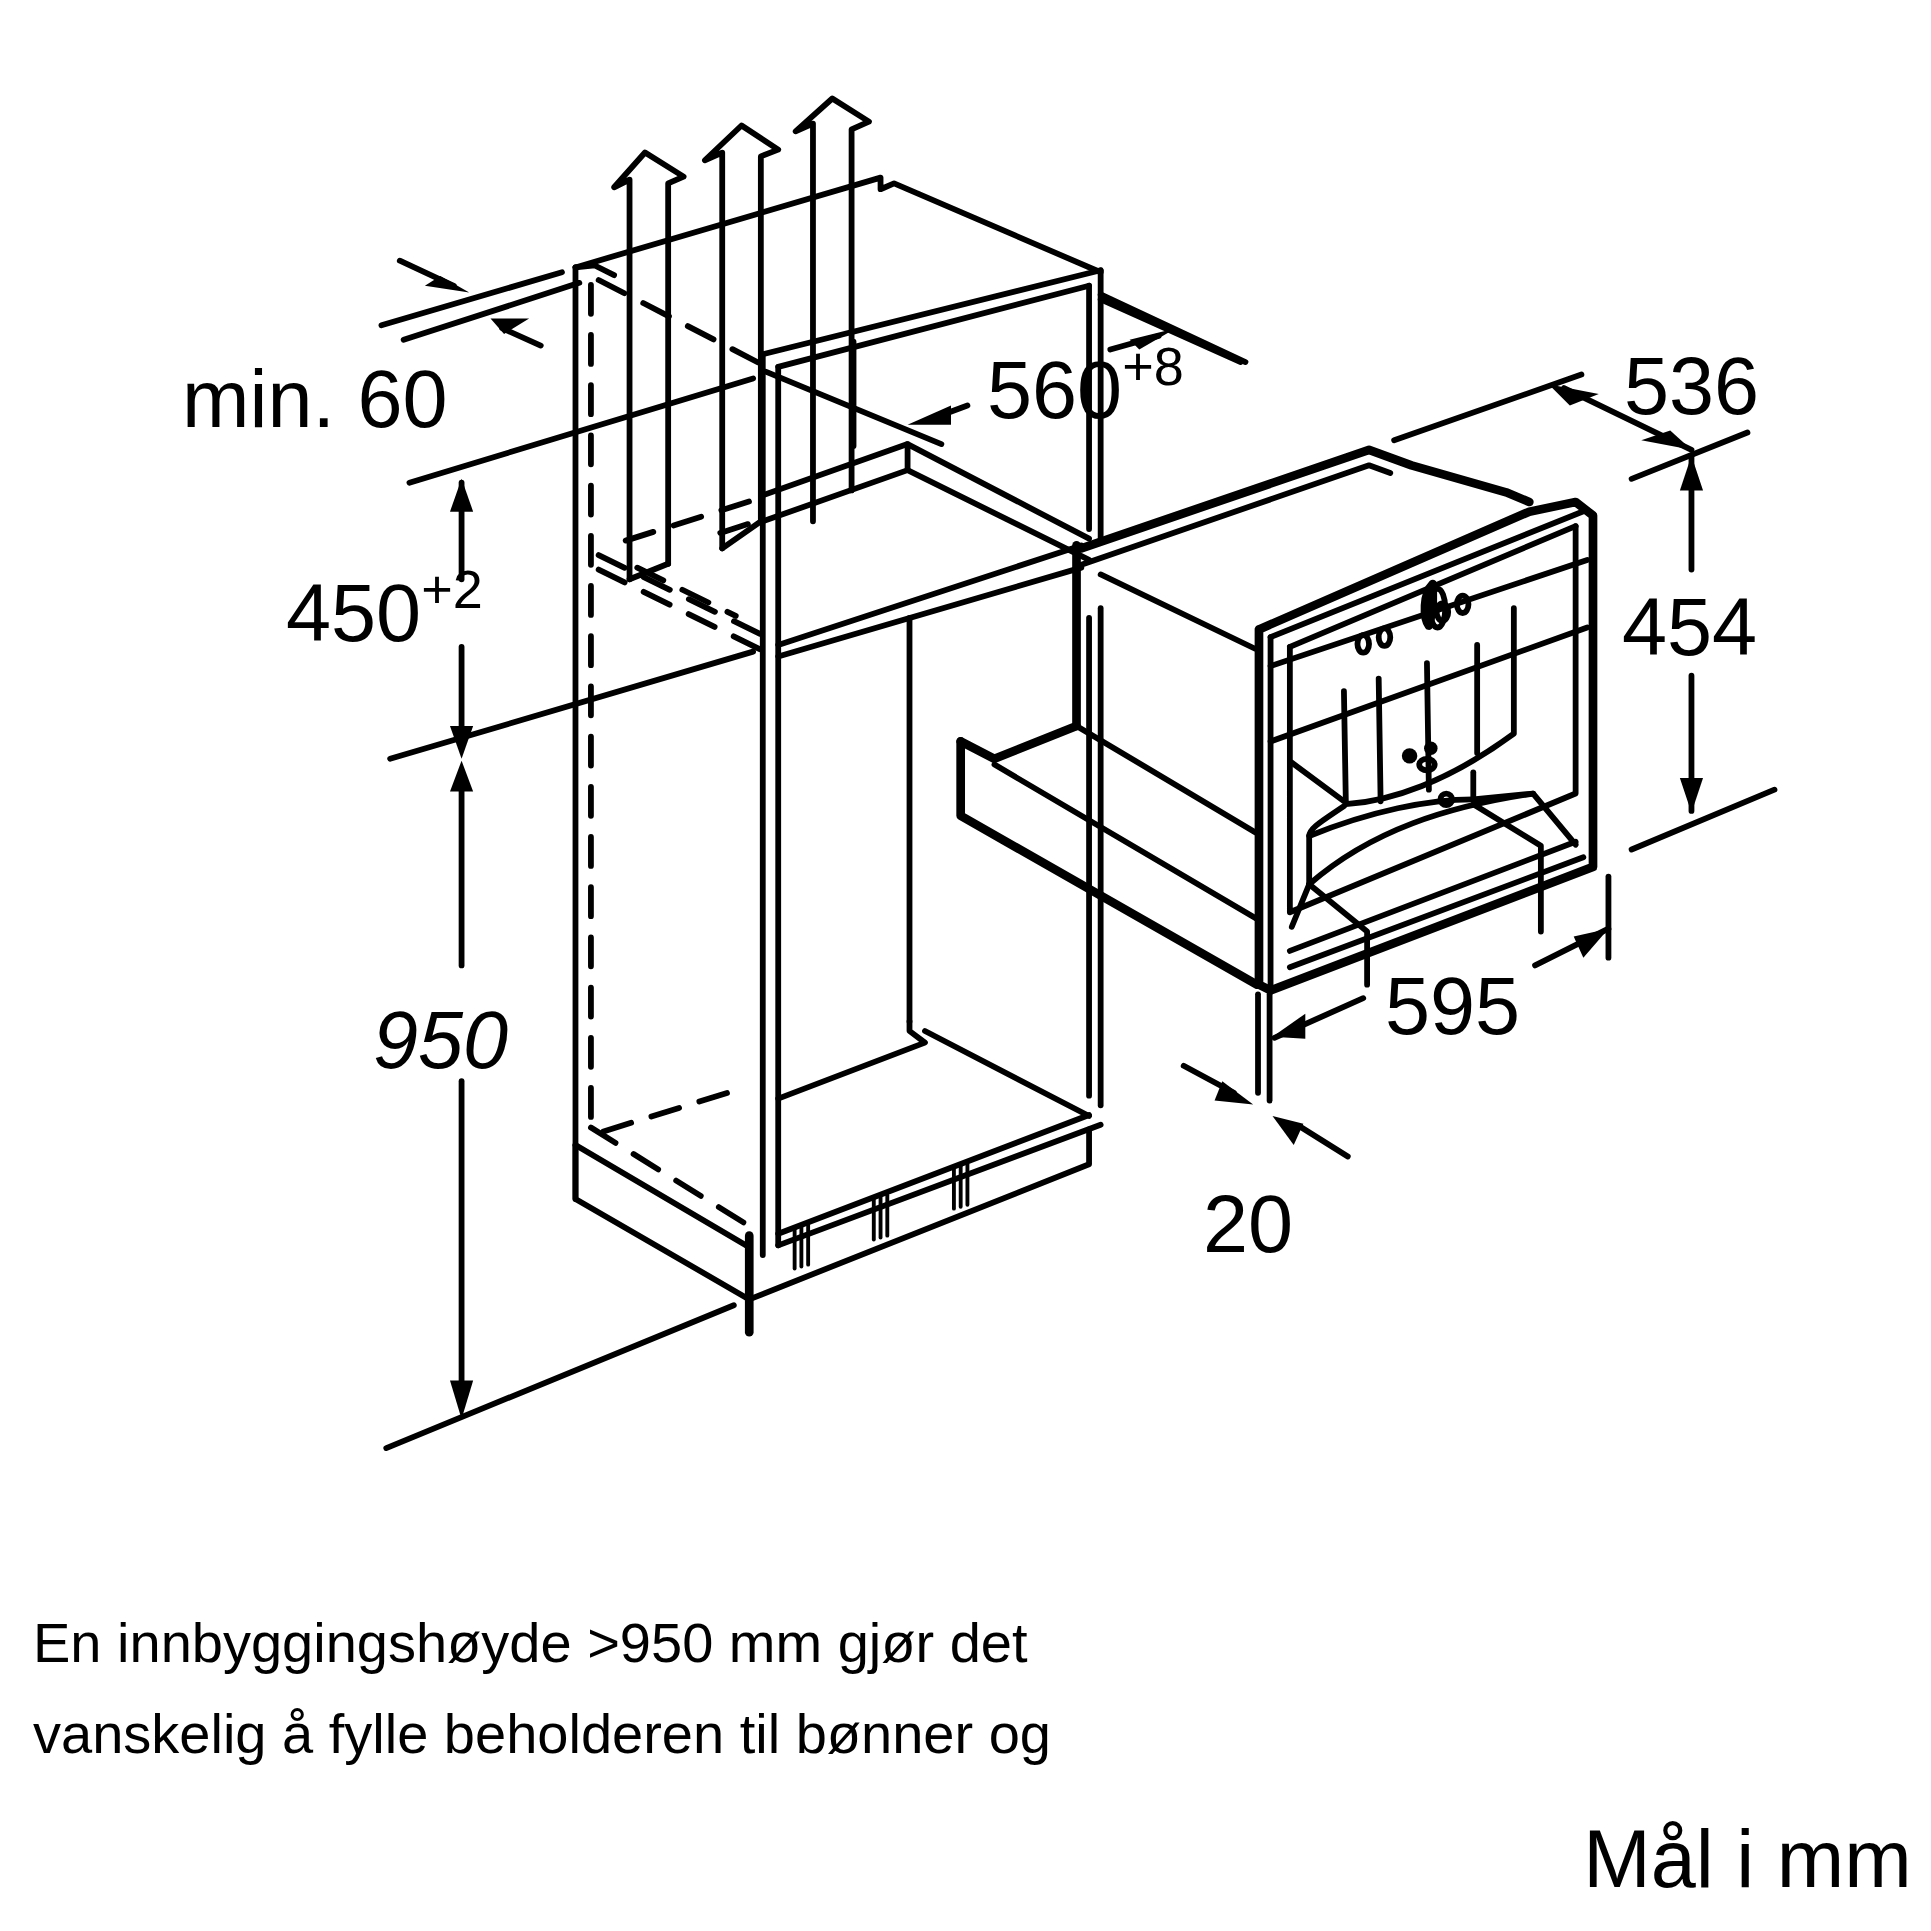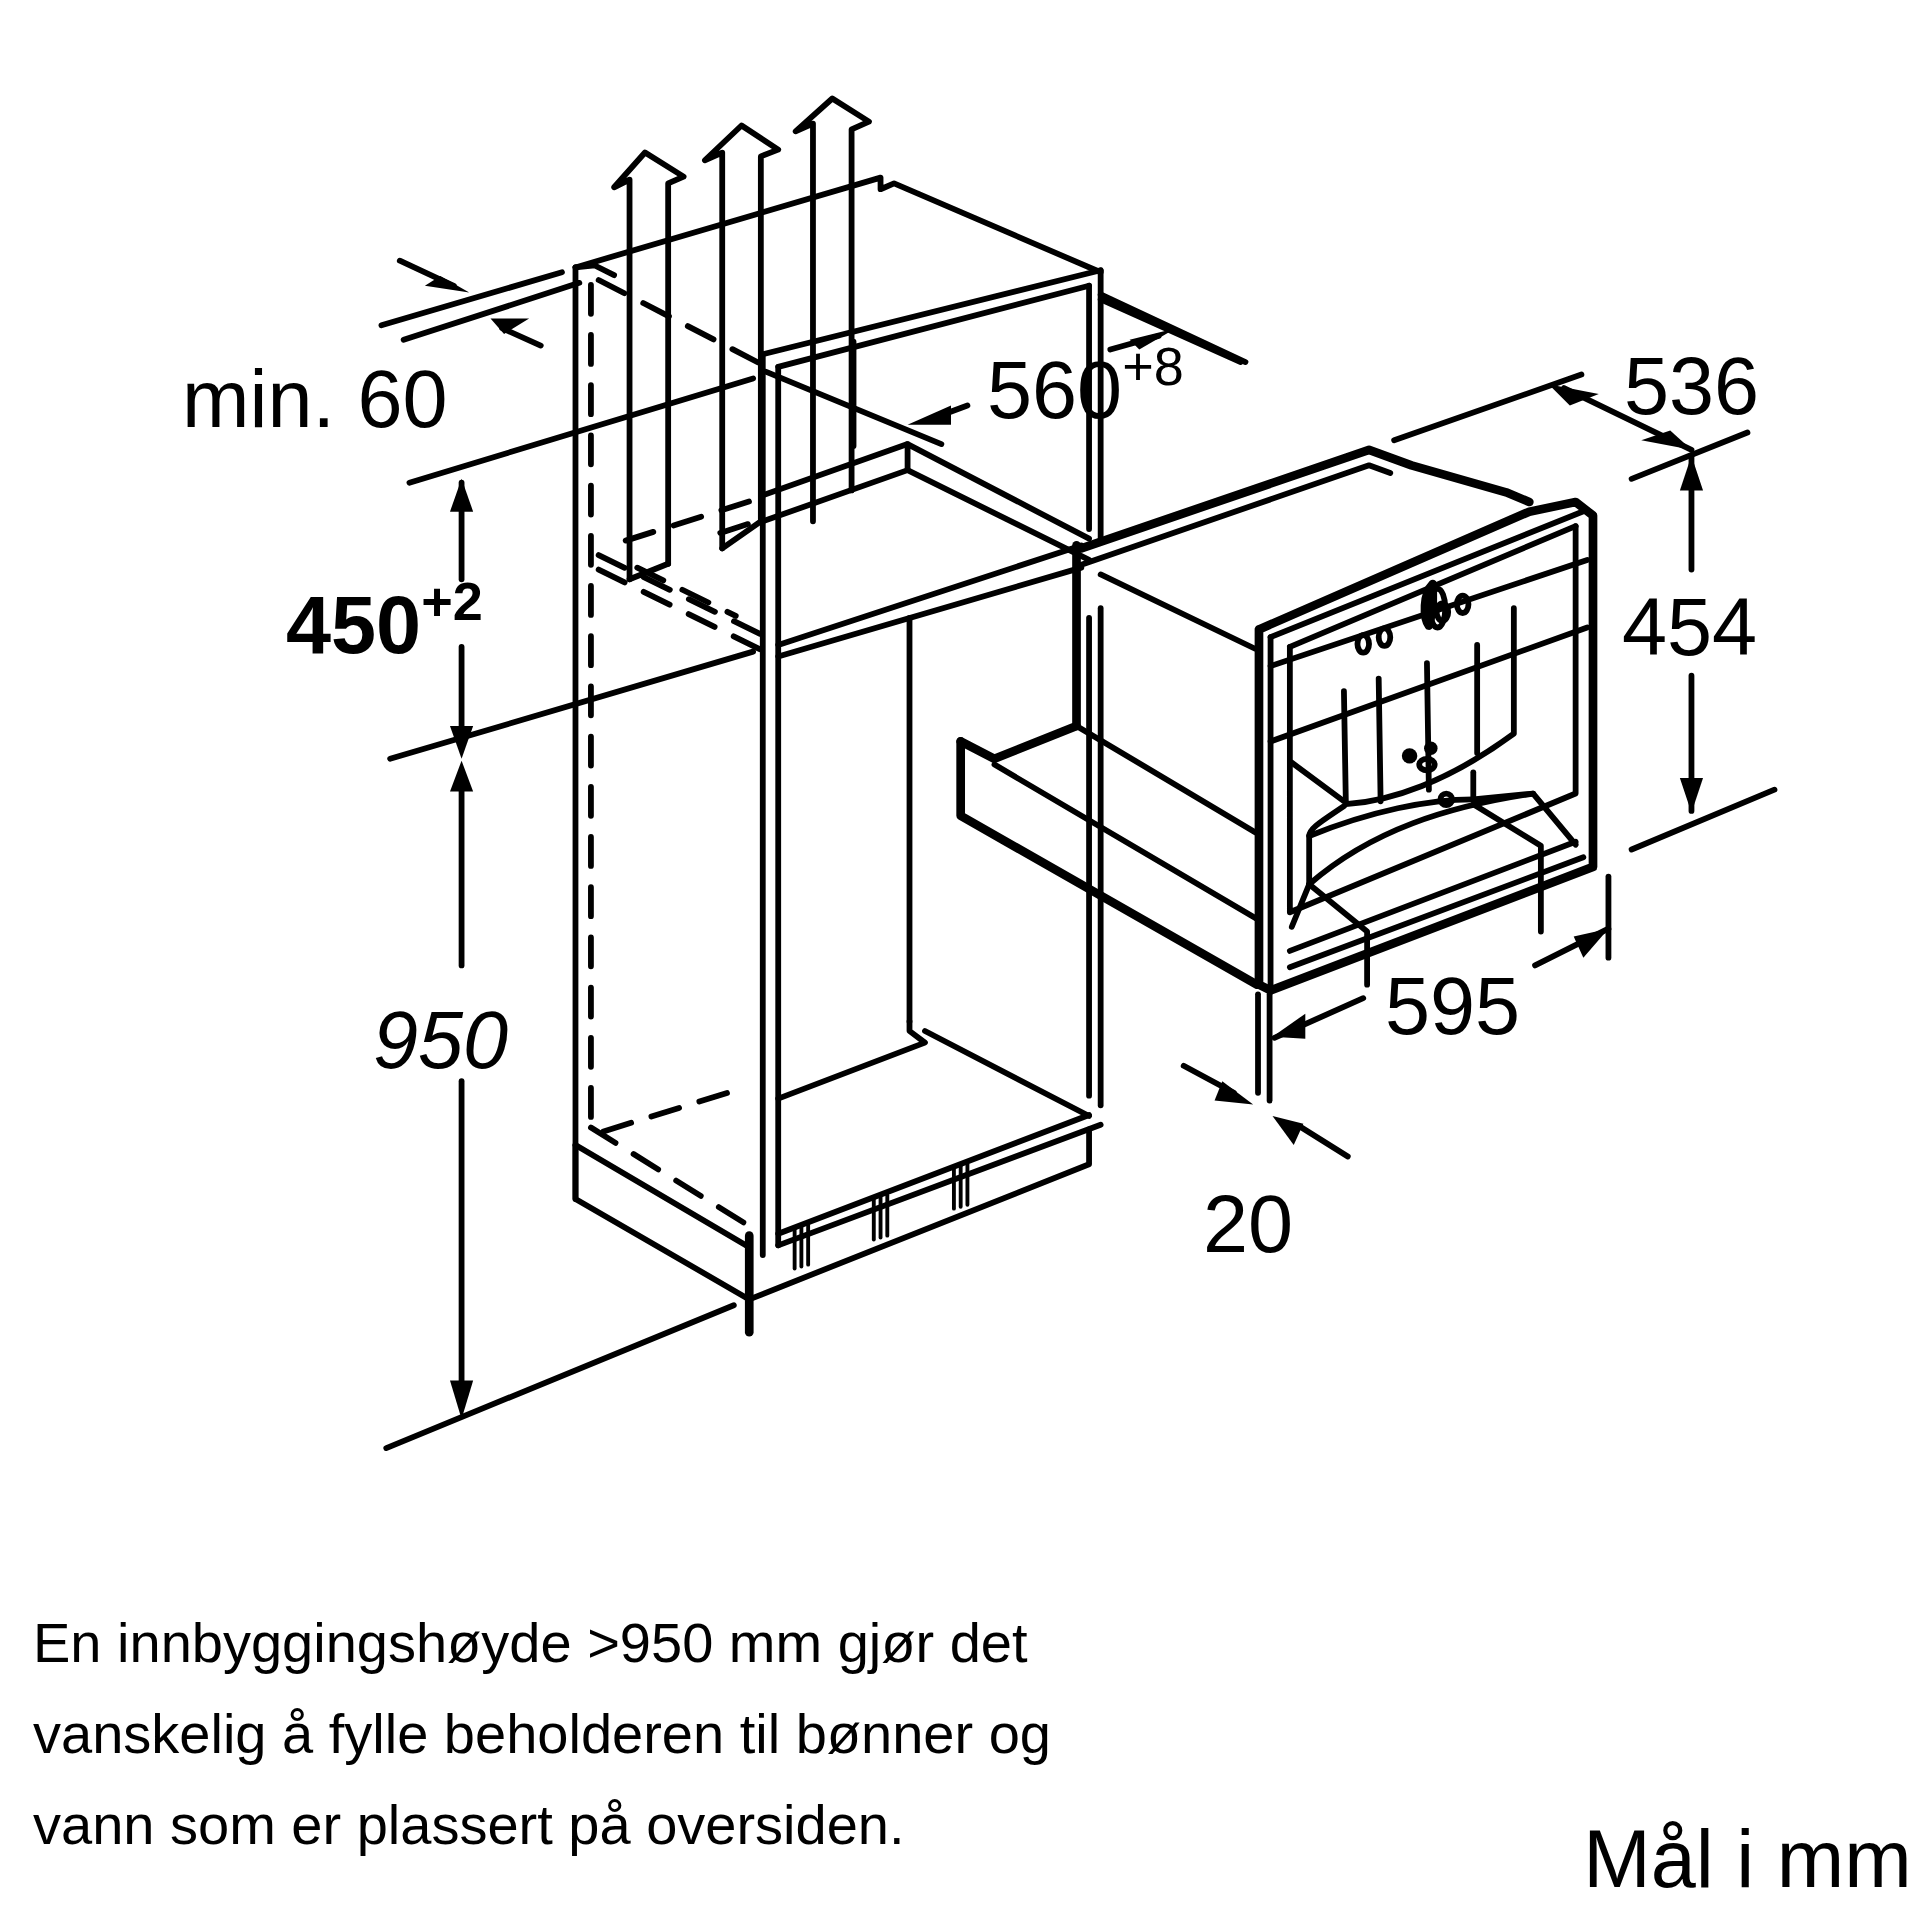--- a/index.html
+++ b/index.html
@@ -212,21 +212,21 @@
 
 <div class="dim-label" style="left:182px; top:359px;">
   <span>min.</span>
   <span>60</span>
 </div>
 
 <div class="dim-label" style="left:987px; top:350px;">
   <span>560</span><sup>+8</sup>
 </div>
 
-<div class="dim-label" style="left:286px; top:585px;font-weight:bold;">
+<div class="dim-label" style="left:286px; top:573px;">
   <span>450</span><sup>+2</sup>
 </div>
 
 <div class="dim-label" style="left:373px; top:1000px;font-style:italic;">
   <span>950</span>
 </div>
 
 <div class="dim-label" style="left:1624px; top:346px;">
   <span>536</span>
 </div>
@@ -239,17 +239,16 @@
   <span>595</span>
 </div>
 
 <div class="dim-label" style="left:1203px; top:1184px;">
   <span>20</span>
 </div>
 
 <div class="note">
   <div>En innbyggingshøyde &gt;950 mm gjør det</div>
   <div>vanskelig å fylle beholderen til bønner og</div>
-  <div>vann som er plassert på oversiden.</div>
 </div>
 
 <div class="units">Mål i mm</div>
 
 
 </body></html>

